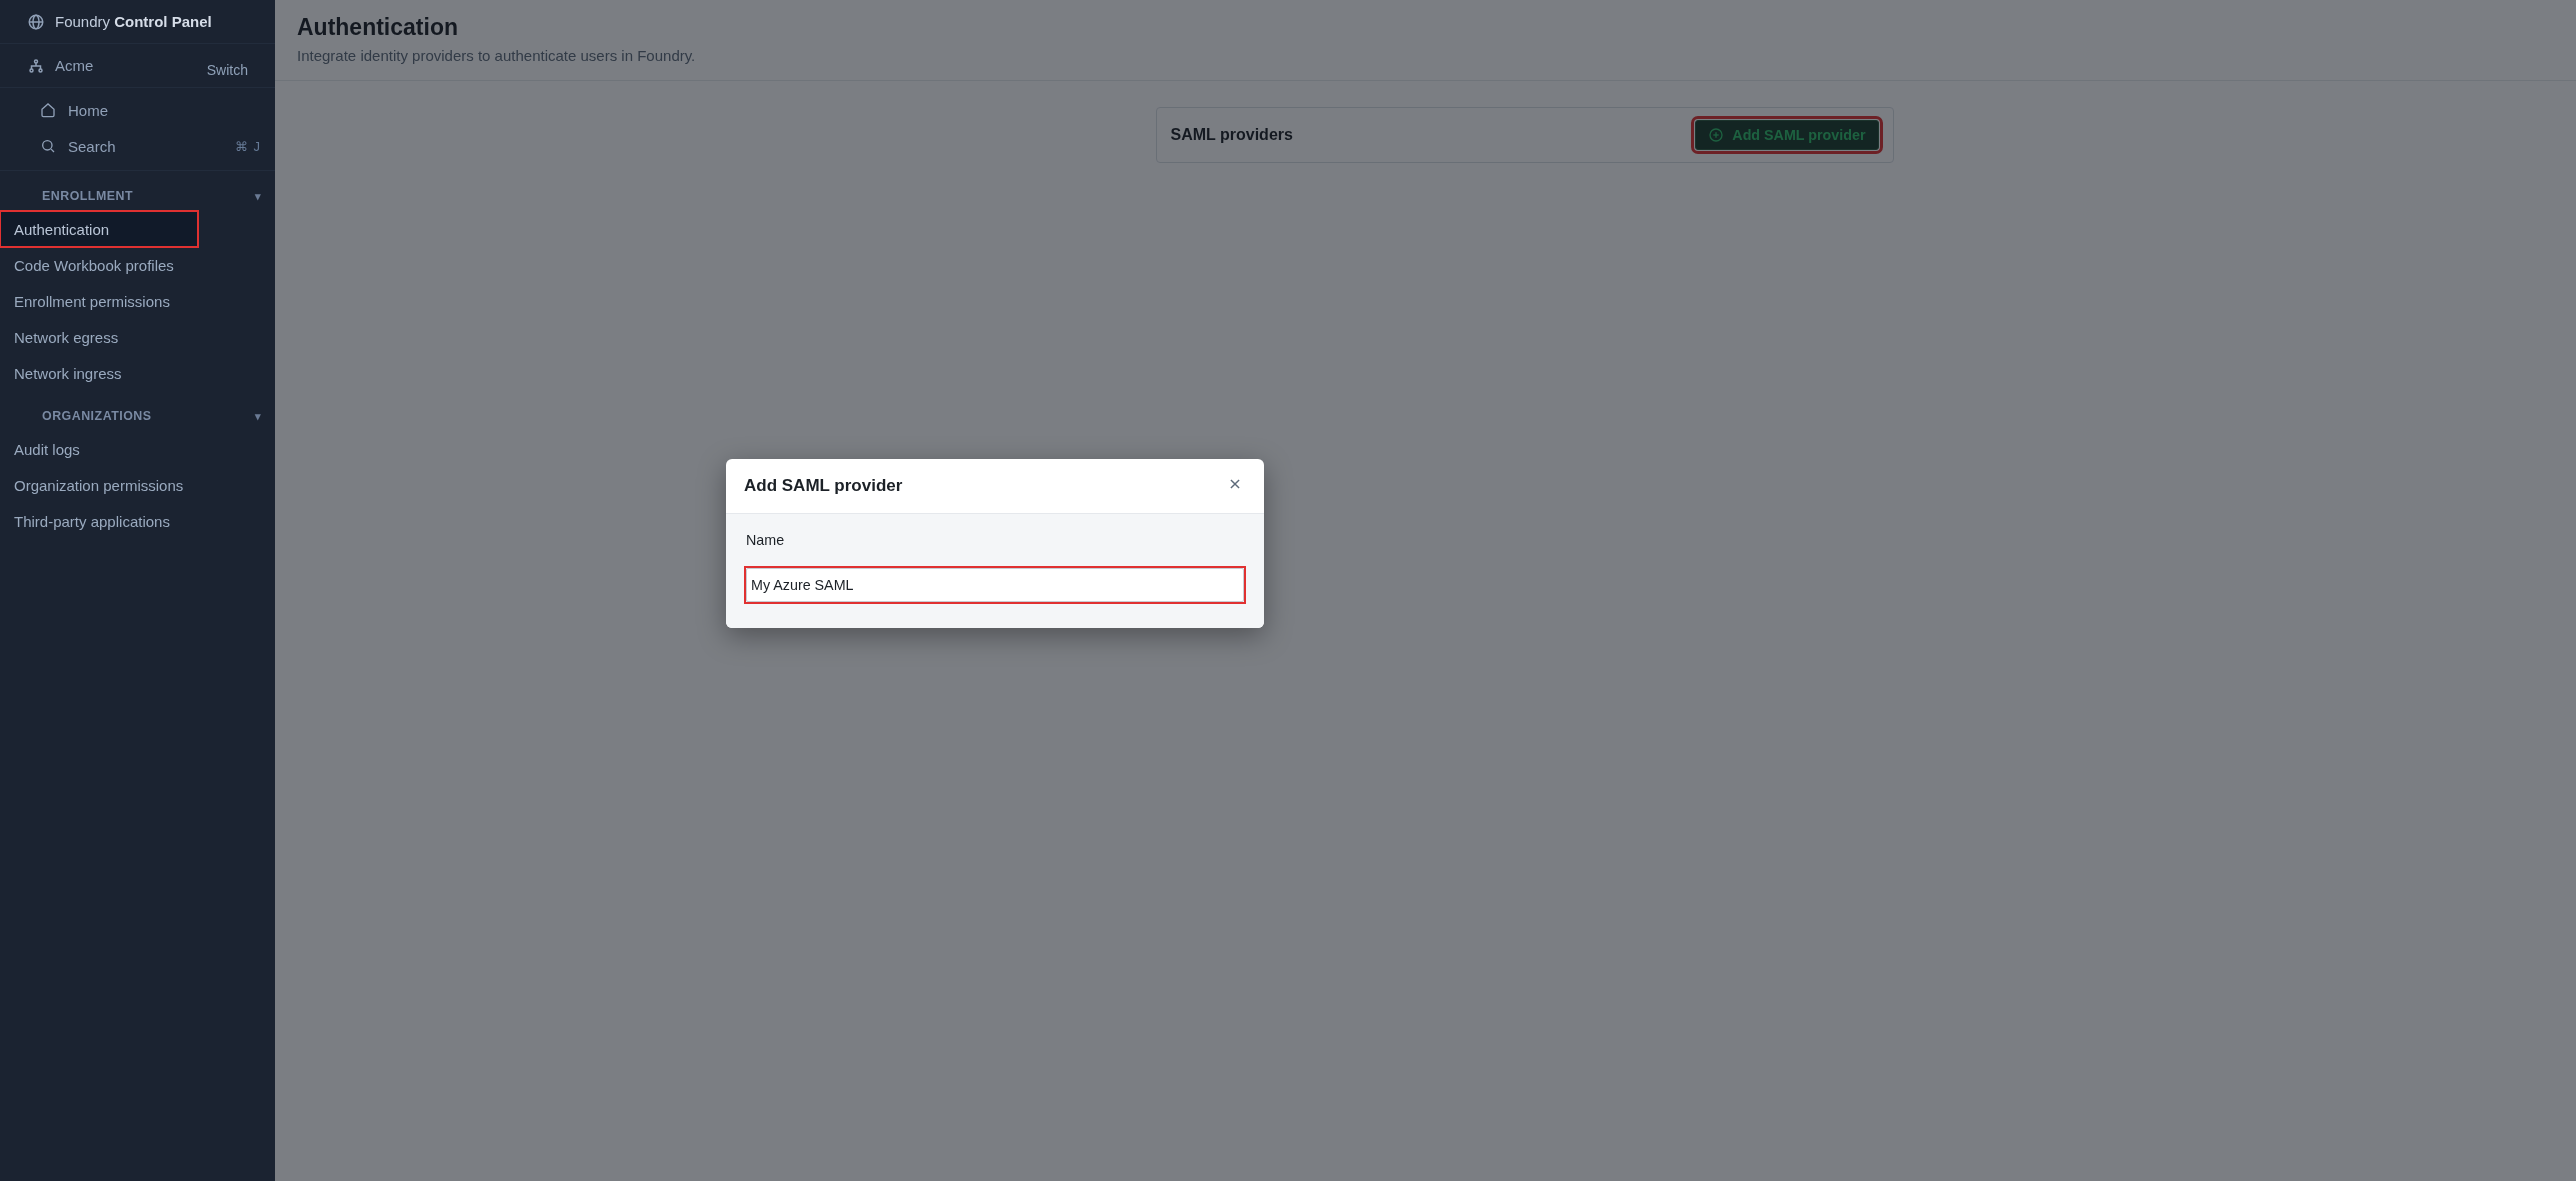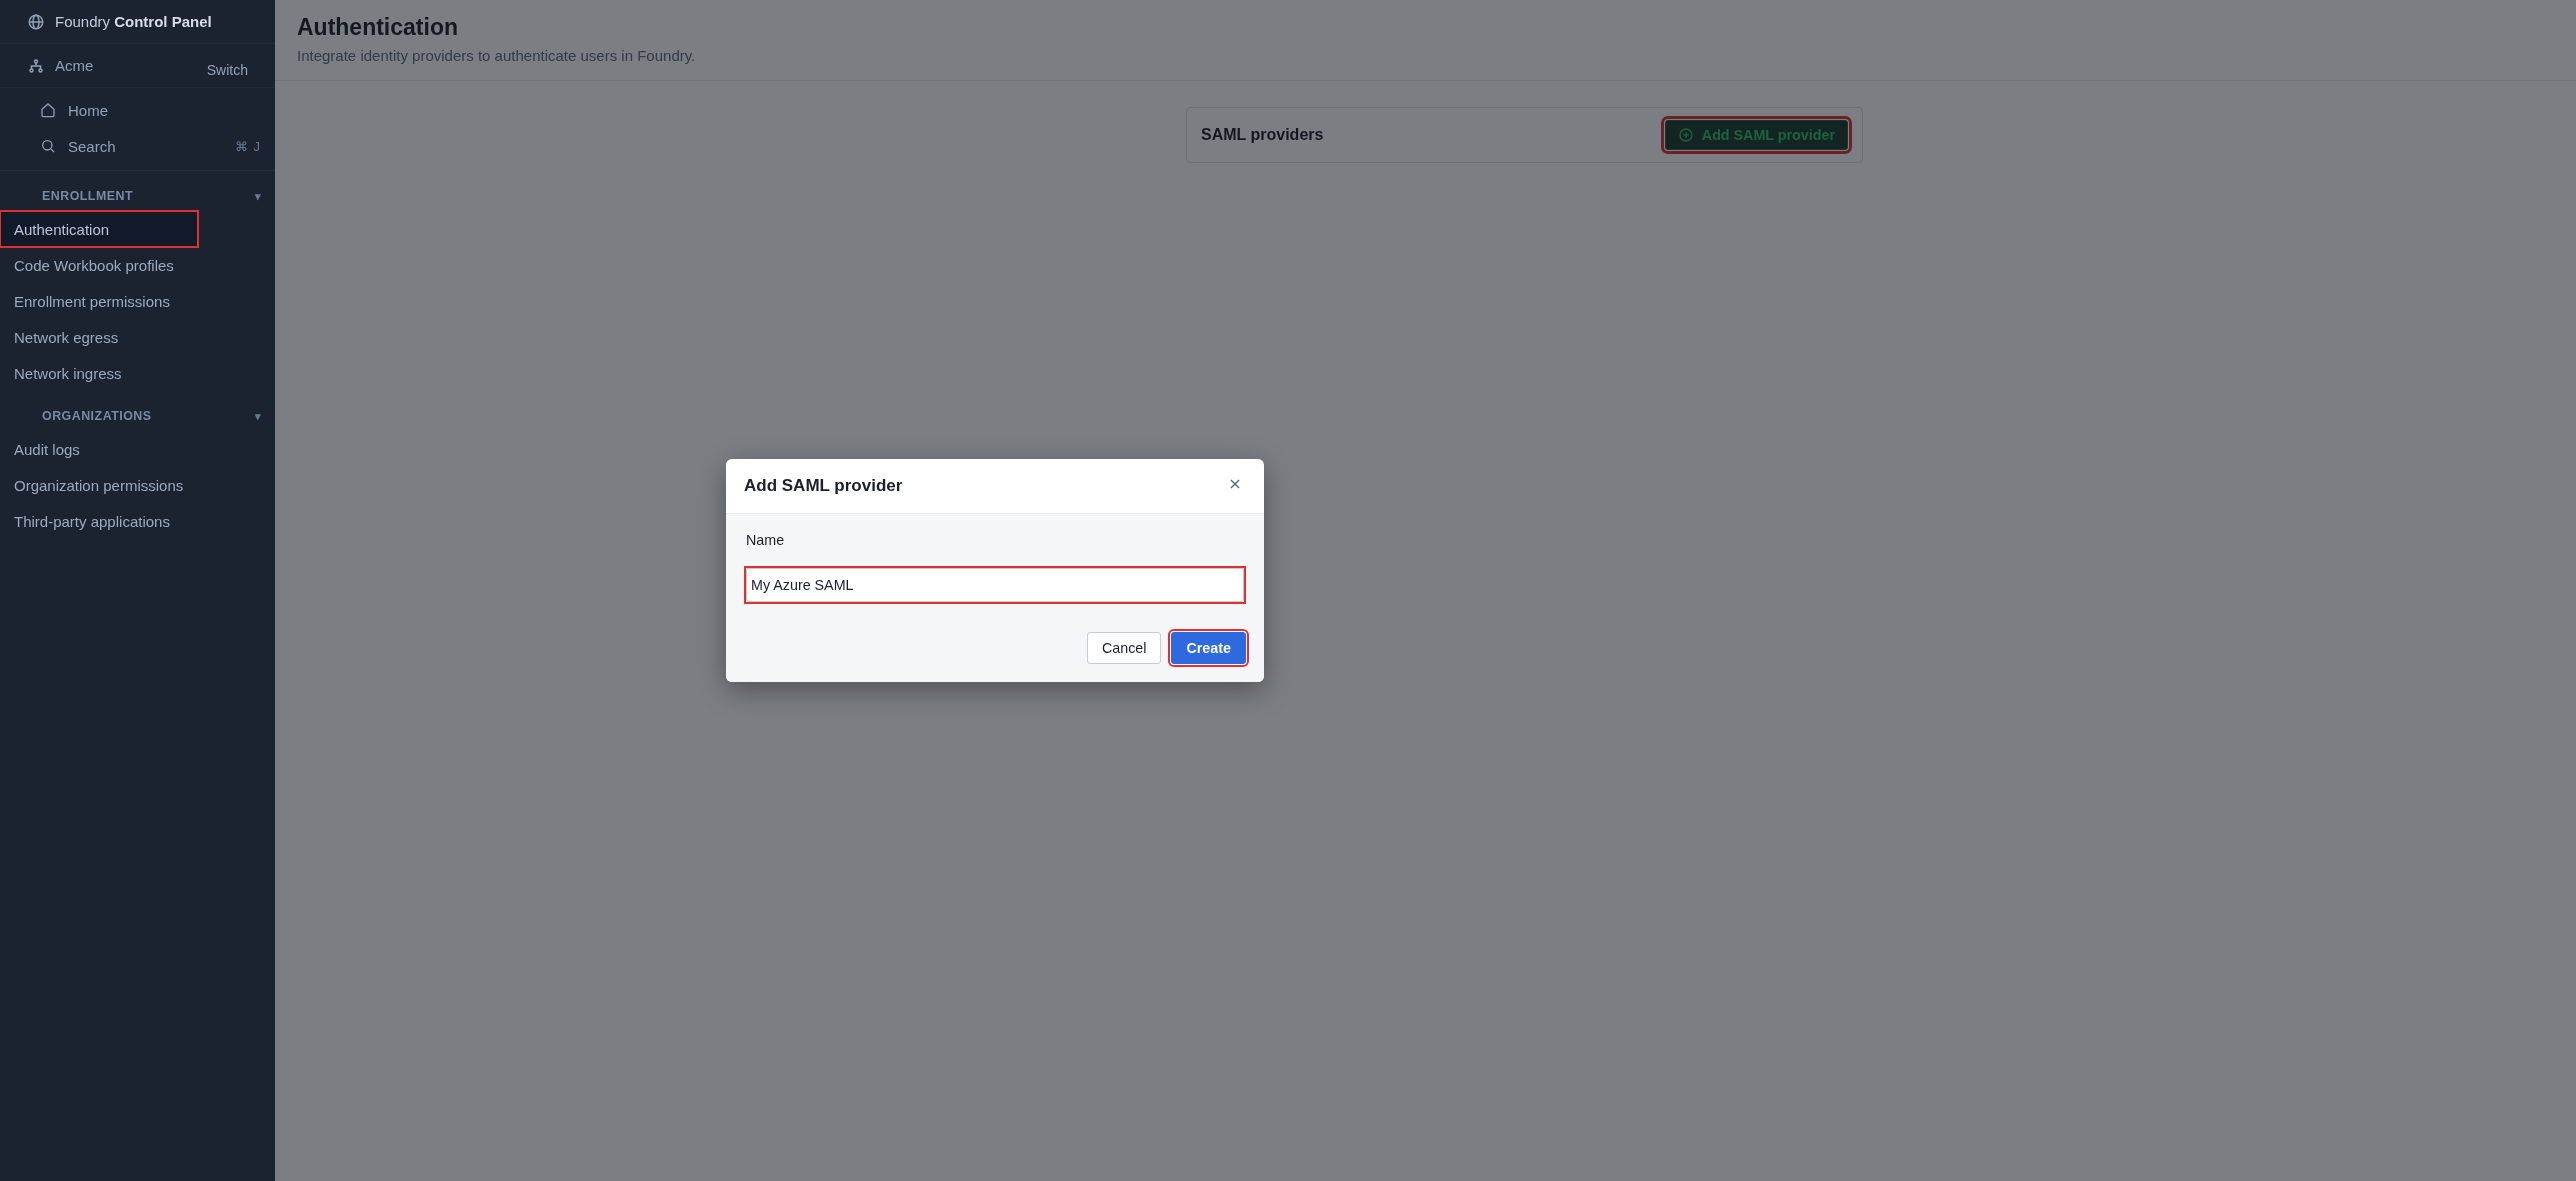--- a/index.html
+++ b/index.html
@@ -76,21 +76,21 @@
     overflow:hidden;
   }
   .main-header {
     padding: 14px 22px 16px 22px;
     border-bottom: 1px solid #e5e8ec;
   }
   .page-title { font-size:23px; font-weight:700; color:#1c2127; }
   .page-subtitle { font-size:15px; color:#5e6b7a; margin-top:6px; }
   .content-body { padding: 26px 22px; display:flex; justify-content:center; }
   .card {
-    width: 677px;
+    width: 738px;
     border:1px solid #d8dde3;
     border-radius:4px;
     background:#fff;
     margin-left: 198px;
   }
   .card-header {
     display:flex; align-items:center; justify-content:space-between;
     padding: 12px 14px;
   }
   .card-title { font-size:16px; font-weight:700; color:#1c2127; }
@@ -299,24 +299,18 @@
                 <line x1="19" y1="5" x2="5" y2="19"></line>
             </svg>
           </div>
         </div>
         <div class="dialog-body">
           <div class="field-label">Name</div>
           <div class="input-wrap highlight-red">
             <input type="text" class="text-input" value="My Azure SAML" style="">
           </div>
         </div>
-        <div class="dialog-footer">
-          <button class="btn btn-default">Cancel</button>
-          <span class="btn-primary-wrap highlight-red">
-            <button class="btn btn-primary">Create</button>
-          </span>
-        </div>
       </div>
     </div>
   </main>
 
 </div>
 
 
 </body></html>

